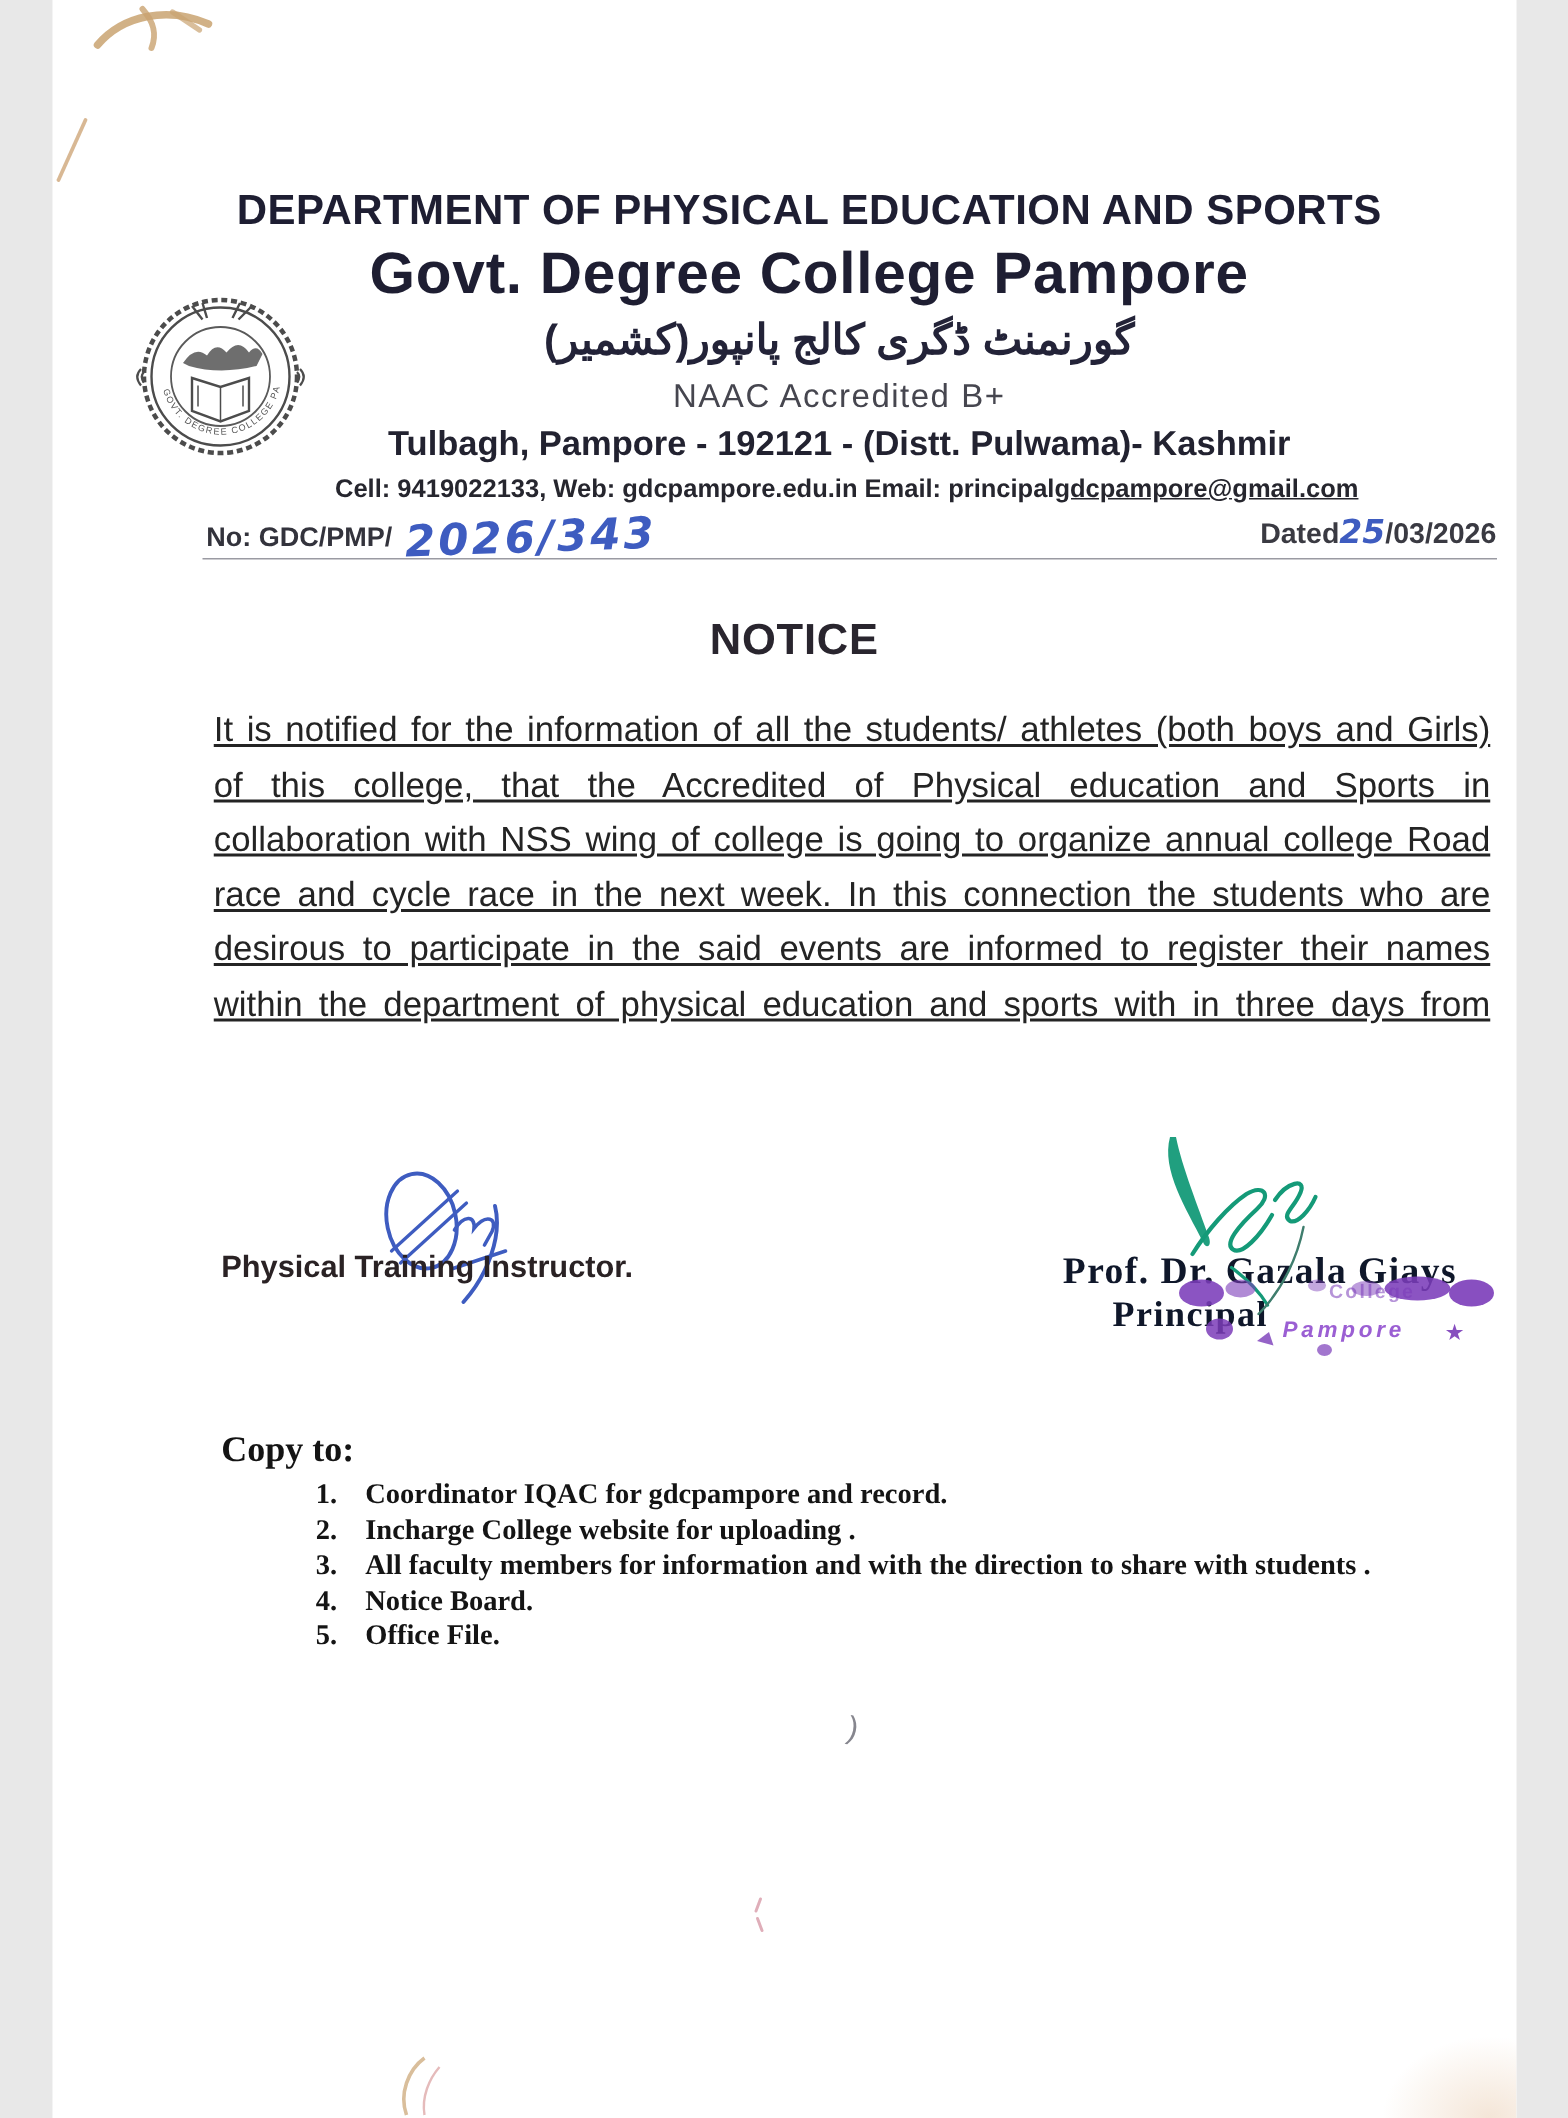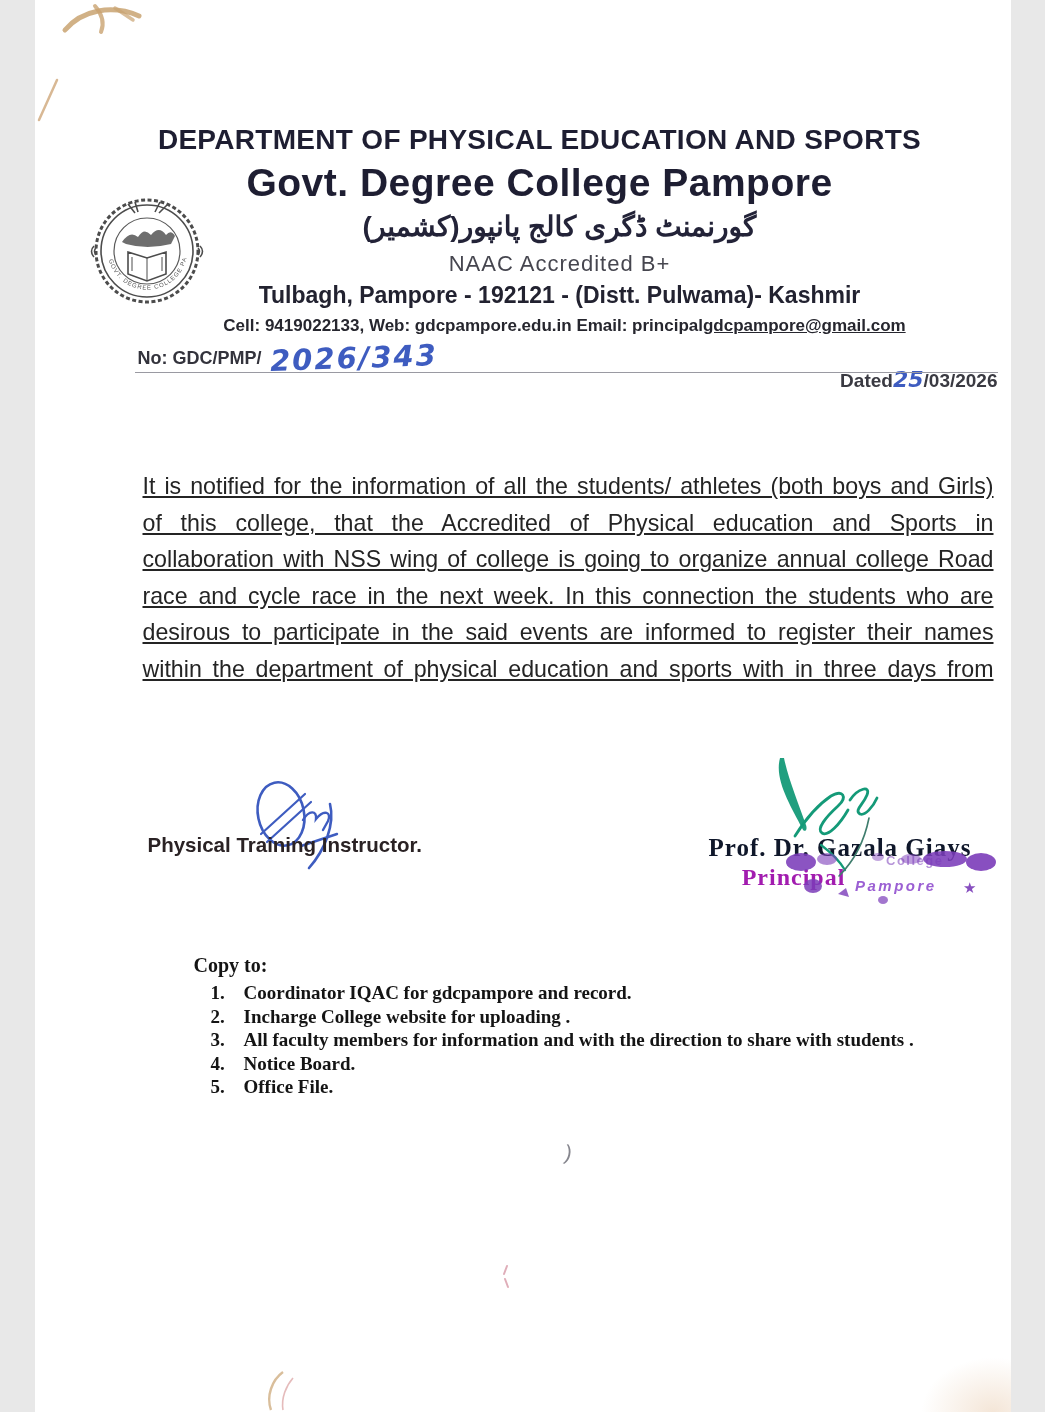--- a/index.html
+++ b/index.html
@@ -19,39 +19,39 @@
   .t1{top:124px;font-size:28px;font-weight:700;letter-spacing:.3px;}
   .t2{top:161px;font-size:39px;font-weight:700;letter-spacing:.5px;}
   .urdu{top:210px;font-size:28px;font-weight:700;width:1050px;direction:rtl;color:#232338;}
   .naac{top:251px;font-size:22px;font-weight:400;color:#46464f;letter-spacing:1px;width:1050px;}
   .addr{top:282px;font-size:23px;font-weight:700;color:#222230;width:1050px;}
   .contact{top:316px;font-size:17px;font-weight:700;color:#26262e;width:1060px;}
   .contact .u{text-decoration:underline;}
   .refrow{top:341px;left:103px;width:860px;font-size:18px;font-weight:600;color:#33333c;}
   .hand{font-family:"DejaVu Sans",sans-serif;font-style:italic;color:var(--handwriting-blue);}
   .refnum{display:inline-block;font-size:29px;transform:rotate(-2deg);letter-spacing:2px;vertical-align:-4px;margin-left:8px;}
-  .dated{position:absolute;right:0;top:2px;font-size:19px;color:#3a3a42;margin-top:24px;}
+  .dated{position:absolute;right:0;top:2px;font-size:19px;color:#3a3a42;}
   .dateday{font-size:22px;font-weight:700;}
   .rule{top:372px;left:100px;width:863px;height:0;border-top:1.6px solid #9a9aa2;}
   
   .notice-h{top:411px;left:0;width:990px;text-align:center;font-size:29px;font-weight:700;
             letter-spacing:.5px;color:#29252e;}
   .bodytext{top:468px;left:108px;width:851px;font-size:23.2px;line-height:36.6px;color:#242424;}
   .jline{text-align:justify;text-align-last:justify;text-decoration:underline;}
   .lastline{text-align:left;}
   
   .sig-left-label{top:833px;left:113px;font-size:20.5px;font-weight:700;color:#2a2224;}
   .sig-right-name{top:834px;left:674px;font-size:25px;font-weight:700;
                   font-family:"Liberation Serif",serif;color:#0f172a;letter-spacing:1px;}
   .sig-right-title{top:864px;left:674px;width:170px;text-align:center;font-size:24px;font-weight:700;
-                  font-family:"Liberation Serif",serif;color:#a21caf;letter-spacing:1px;}
+                  font-family:"Liberation Serif",serif;color:#0f172a;letter-spacing:1px;}
   .stampwrap{filter:blur(.5px);}
   
   .copy{top:954px;left:113px;width:800px;font-family:"Liberation Serif",serif;color:#141414;}
-  .copy-label{font-size:20px;font-weight:700;margin-left:46px;}
+  .copy-label{font-size:24px;font-weight:700;}
   .copy ol{list-style:none;margin-top:6px;}
   .copy li{display:flex;margin-bottom:4px;font-size:19px;font-weight:700;line-height:19.5px;}
   .copy .num{width:33px;margin-left:63px;flex:none;}
   
   .mark-paren{top:1141px;left:530px;color:#86868e;font-size:21px;transform:rotate(12deg);}
   .smudge-br{bottom:0;right:0;width:90px;height:55px;
              background:radial-gradient(ellipse at 80% 100%,rgba(238,216,194,.65),rgba(255,255,255,0) 70%);}
 </style>
 </head>
 <body>
@@ -93,20 +93,21 @@
   </svg>
 
   <div class="abs refrow">
     <span>No: GDC/PMP/</span><span class="hand refnum">2026/343</span>
     <span class="dated">
       <span>Dated</span><span class="hand dateday">25</span><span>/03/2026</span>
     </span>
   </div>
   <div class="abs rule"></div>
 
+  <div class="abs notice-h">NOTICE</div>
   <div class="abs bodytext">
     <div class="jline">It is notified for the information of all the students/ athletes  (both boys and Girls)</div>
     <div class="jline">of this college, that the Accredited of Physical education and Sports   in</div>
     <div class="jline">collaboration with NSS wing of college is going to organize annual college Road</div>
     <div class="jline">race and cycle race in the next  week. In this connection the students who are</div>
     <div class="jline">desirous to participate in the said events are informed to register their names</div>
     <div class="jline">within the department of physical education and sports with in three days from</div>
   </div>
 
   <svg class="abs" style="left:198px;top:772px" width="128" height="102" viewBox="0 0 128 102">

